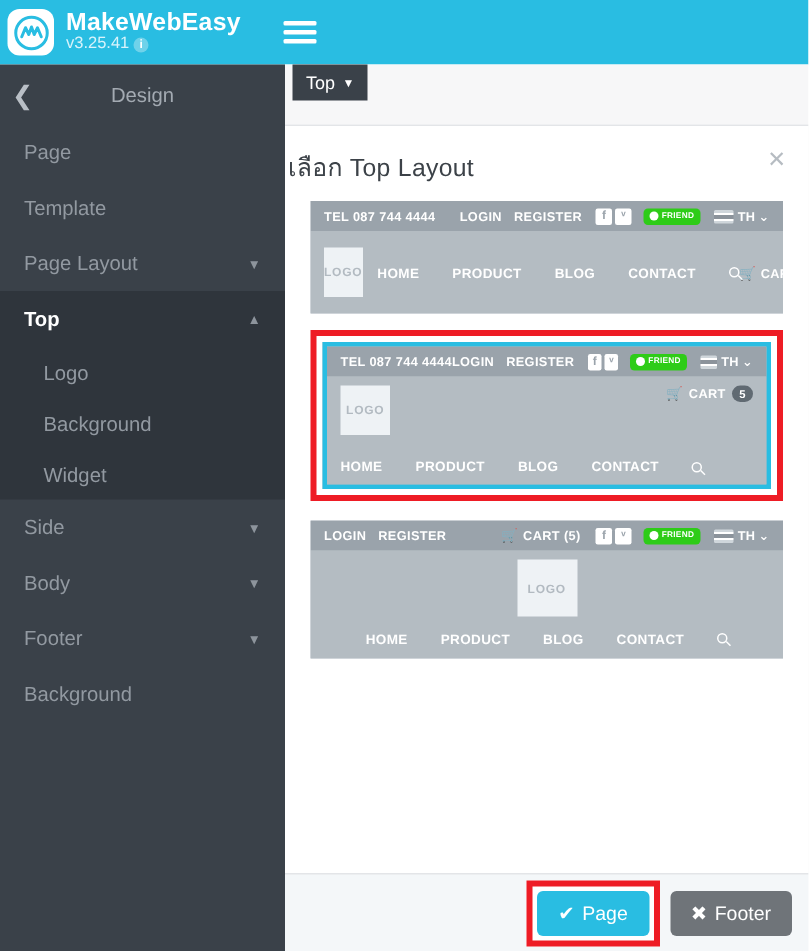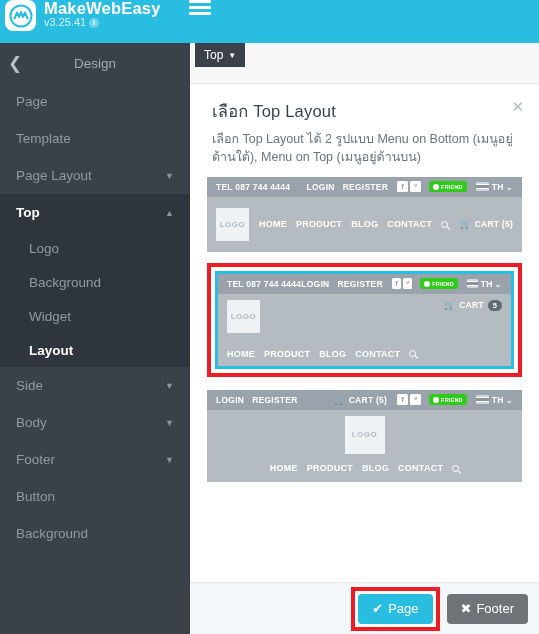--- a/index.html
+++ b/index.html
@@ -6,21 +6,21 @@
   html, body {
     width: 539px; height: 634px;
     font-family: "Liberation Sans", "DejaVu Sans", sans-serif;
     overflow: hidden; background: #ffffff;
   }
   #root { position: relative; width: 539px; height: 634px; }
 
   
   .topbar {
     position: absolute; top: 0; left: 0; width: 539px; height: 43px;
-    background: #29bde2; display: flex; align-items: flex-start;
+    background: #29bde2; display: flex; align-items: center;
   }
   .brand-logo {
     width: 31px; height: 31px; margin-left: 5px; border-radius: 8px;
     background: #ffffff; display: flex; align-items: center; justify-content: center;
     flex: 0 0 auto;
   }
   .brand-text { margin-left: 8px; line-height: 1.05; }
   .brand-name {
     color: #ffffff; font-size: 16.5px; font-weight: bold; letter-spacing: .2px;
   }
@@ -81,21 +81,21 @@
     display: flex; align-items: center; gap: 5px; cursor: pointer;
   }
   .tabchip .dn { font-size: 8px; }
 
   
   .modal {
     position: absolute; top: 83px; left: 190px; width: 349px; height: 551px;
     background: #ffffff; border-top: 1px solid #e3e5e8;
     display: flex; flex-direction: column;
   }
-  .modal-head { padding: 14px 17px 0 22px; position: relative; }
+  .modal-head { padding: 14px 17px 0 2px; position: relative; }
   .modal-title {
     font-size: 16.5px; color: #3c4248; font-weight: normal; letter-spacing: .2px;
   }
   .modal-close {
     position: absolute; right: 15px; top: 15px; color: #b6bcc2;
     font-size: 15px; cursor: pointer; line-height: 1;
   }
   .modal-desc {
     margin-top: 7px; font-size: 12.5px; color: #6d747b; line-height: 1.42;
   }
@@ -143,21 +143,21 @@
     background: linear-gradient(to bottom,
       #cfd6db 0 22%, #ffffff 22% 34%, #8b939b 34% 66%, #ffffff 66% 78%, #cfd6db 78% 100%);
   }
   .pv-body { background: #b4bcc2; position: relative; }
   .pv-logo {
     background: #eef2f5; color: #b2bac1; font-size: 8px; font-weight: bold;
     display: flex; align-items: center; justify-content: center;
     letter-spacing: .5px;
   }
   .pv-nav {
-    display: flex; align-items: center; gap: 9px;
+    display: flex; align-items: center; gap: 22px;
   }
   .pv-nav .pv-txt { font-size: 9px; }
   .mag {
     display: inline-block; width: 7px; height: 7px; border: 1.4px solid #ffffff;
     border-radius: 50%; position: relative;
   }
   .mag::after {
     content: ""; position: absolute; width: 1.4px; height: 4px;
     background: #ffffff; right: -2px; bottom: -3px; transform: rotate(-45deg);
   }
@@ -236,57 +236,50 @@
       </div>
       <div class="sb-sub">
         <span>Logo</span>
       </div>
       <div class="sb-sub">
         <span>Background</span>
       </div>
       <div class="sb-sub">
         <span>Widget</span>
       </div>
-      <div class="sb-sub active">
-        <span>Layout</span>
-      </div>
     </div>
 
     <div class="sb-item">
       <span>Side</span>
       <span class="caret">▼</span>
     </div>
     <div class="sb-item">
       <span>Body</span>
       <span class="caret">▼</span>
     </div>
     <div class="sb-item">
       <span>Footer</span>
       <span class="caret">▼</span>
-    </div>
-    <div class="sb-item">
-      <span>Button</span>
     </div>
     <div class="sb-item">
       <span>Background</span>
     </div>
   </div>
 
   <div class="canvas">
     <div class="tabchip">
       <span>Top</span>
       <span class="dn">▼</span>
     </div>
   </div>
 
   <div class="modal">
     <div class="modal-head">
       <div class="modal-title">เลือก Top Layout</div>
       <div class="modal-close">✕</div>
-      <div class="modal-desc">เลือก Top Layout ได้ 2 รูปแบบ Menu on Bottom (เมนูอยู่ด้านใต้), Menu on Top (เมนูอยู่ด้านบน)</div>
     </div>
 
     <div class="modal-body">
 
       <div class="opt">
         <div class="opt-inner">
           <div class="pv-top">
             <span class="pv-txt">TEL 087 744 4444</span>
             <span class="sp"></span>
             <span class="pv-txt" style="margin-right:8px">LOGIN</span>

